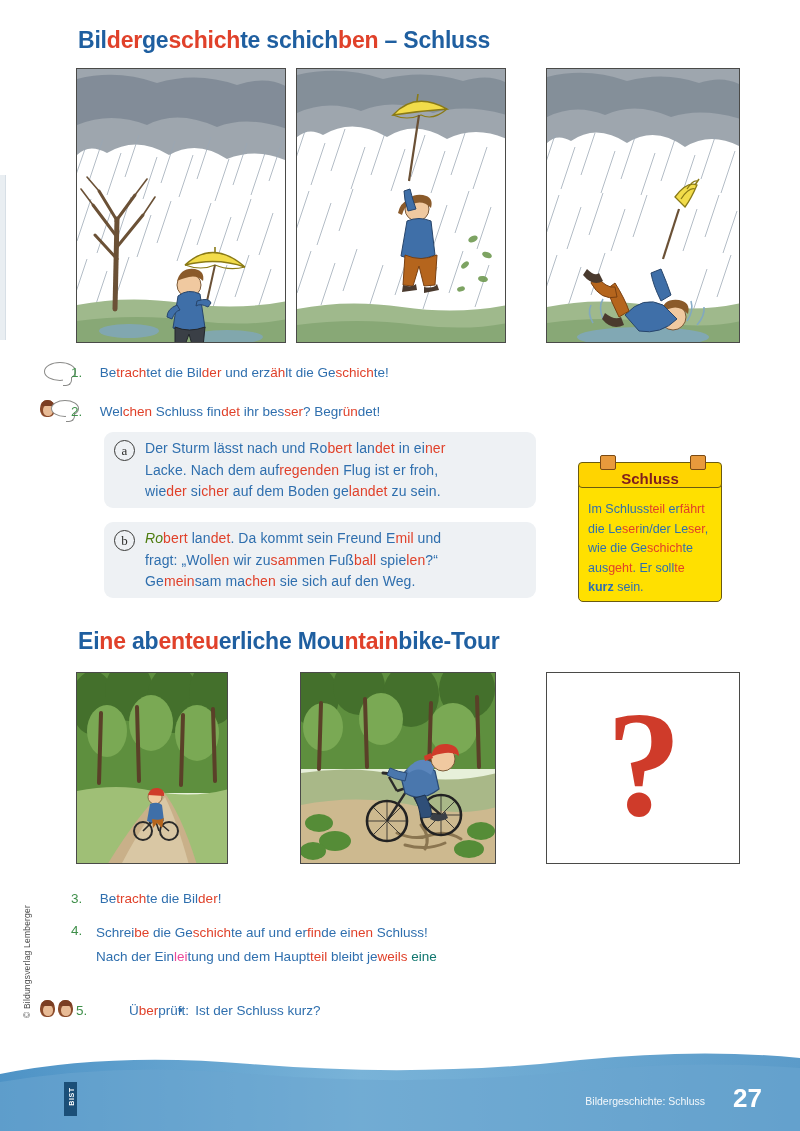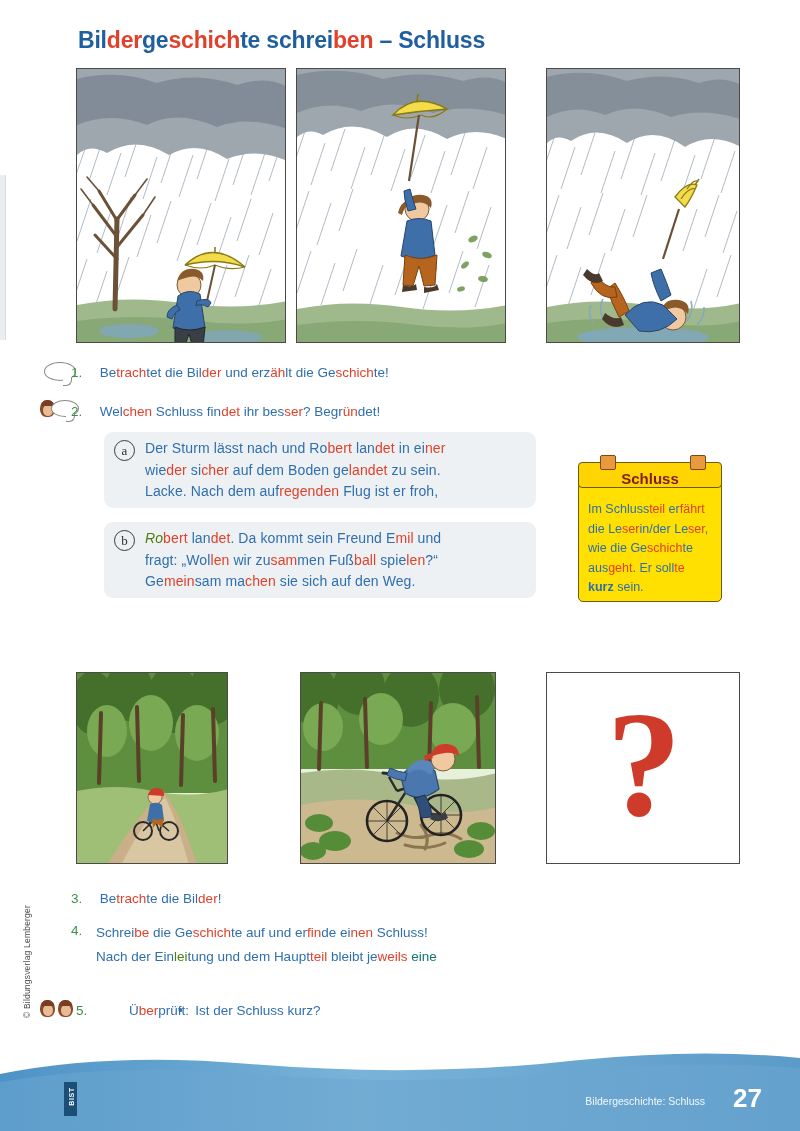--- a/index.html
+++ b/index.html
@@ -146,21 +146,21 @@
 </style>
 </head>
 <body>
 
 <div class="page">
 
   <div class="spine-notch"></div>
   <div class="copyright-vert">© Bildungsverlag Lemberger</div>
 
   <div class="heading h1">
-    <span><span style="color: rgb(31, 95, 160);">Bil</span><span style="color: rgb(224, 65, 42);">der</span><span style="color: rgb(31, 95, 160);">ge</span><span style="color: rgb(224, 65, 42);">schich</span><span style="color: rgb(31, 95, 160);">te schrei</span><span style="color: rgb(224, 65, 42);">ben</span><span style="color: rgb(31, 95, 160);"> – Schluss</span></span>
+    <span><span style="color: rgb(31, 95, 160);">Bil</span><span style="color: rgb(224, 65, 42);">der</span><span style="color: rgb(31, 95, 160);">ge</span><span style="color: rgb(224, 65, 42);">schich</span><span style="color: rgb(31, 95, 160);">te schich</span><span style="color: rgb(224, 65, 42);">ben</span><span style="color: rgb(31, 95, 160);"> – Schluss</span></span>
   </div>
 
   <div class="frame" style="left:76px; top:68px; width:210px; height:275px;">
     <svg viewBox="0 0 210 275" width="210" height="275" preserveAspectRatio="none">
       <rect x="0" y="0" width="210" height="275" fill="#ffffff"></rect>
       <path d="M0,0 H210 V92 Q180,78 150,90 Q120,70 92,86 Q60,66 30,84 Q12,74 0,86 Z" fill="#8d96a0" opacity="0.85"></path>
       <path d="M0,10 Q40,0 80,14 Q120,2 160,16 Q190,6 210,18 V60 Q170,46 140,58 Q100,40 70,56 Q34,42 0,56 Z" fill="#6f7c89" opacity="0.6"></path>
       <g stroke="#9aa7b4" stroke-width="1" opacity="0.75">
         <g>
           <line x1="8" y1="80" x2="-6" y2="120"></line>
@@ -358,22 +358,22 @@
     <span class="num">2.</span>
     <span style="display:inline-block;width:10px"></span>
     <span><span style="color: rgb(47, 111, 174);">Wel</span><span style="color: rgb(224, 65, 42);">chen</span><span style="color: rgb(47, 111, 174);"> Schluss fin</span><span style="color: rgb(224, 65, 42);">det</span><span style="color: rgb(47, 111, 174);"> ihr bes</span><span style="color: rgb(224, 65, 42);">ser</span><span style="color: rgb(47, 111, 174);">? Begr</span><span style="color: rgb(224, 65, 42);">ün</span><span style="color: rgb(47, 111, 174);">det!</span></span>
   </div>
 
   <div class="optbox" style="left:104px; top:432px; width:432px; height:76px;">
   </div>
   <div class="optmark" style="left:114px; top:440px;">a</div>
   <div class="opttext" style="left:145px; top:438px; width:385px;">
     <div><span style="color: rgb(47, 111, 174);">Der Sturm lässt nach und Ro</span><span style="color: rgb(224, 65, 42);">bert</span><span style="color: rgb(47, 111, 174);"> lan</span><span style="color: rgb(224, 65, 42);">det</span><span style="color: rgb(47, 111, 174);"> in ei</span><span style="color: rgb(224, 65, 42);">ner</span></div>
+    <div><span style="color: rgb(47, 111, 174);">Lacke. Nach dem auf</span><span style="color: rgb(224, 65, 42);">regenden</span><span style="color: rgb(47, 111, 174);"> Flug ist er froh,</span></div>
     <div><span style="color: rgb(47, 111, 174);">wie</span><span style="color: rgb(224, 65, 42);">der</span><span style="color: rgb(47, 111, 174);"> si</span><span style="color: rgb(224, 65, 42);">cher</span><span style="color: rgb(47, 111, 174);"> auf dem Boden ge</span><span style="color: rgb(224, 65, 42);">landet</span><span style="color: rgb(47, 111, 174);"> zu sein.</span></div>
-    <div><span style="color: rgb(47, 111, 174);">Lacke. Nach dem auf</span><span style="color: rgb(224, 65, 42);">regenden</span><span style="color: rgb(47, 111, 174);"> Flug ist er froh,</span></div>
   </div>
 
   <div class="optbox" style="left:104px; top:522px; width:432px; height:76px;">
   </div>
   <div class="optmark" style="left:114px; top:530px;">b</div>
   <div class="opttext" style="left:145px; top:528px; width:385px;">
     <div><span style="color: #4d7c0f; font-style: italic;">Ro</span><span style="color: rgb(224, 65, 42);">bert</span><span style="color: rgb(47, 111, 174);"> lan</span><span style="color: rgb(224, 65, 42);">det</span><span style="color: rgb(47, 111, 174);">. Da kommt sein Freund E</span><span style="color: rgb(224, 65, 42);">mil</span><span style="color: rgb(47, 111, 174);"> und</span></div>
     <div><span style="color: rgb(47, 111, 174);">fragt: „Wol</span><span style="color: rgb(224, 65, 42);">len</span><span style="color: rgb(47, 111, 174);"> wir zu</span><span style="color: rgb(224, 65, 42);">sam</span><span style="color: rgb(47, 111, 174);">men Fuß</span><span style="color: rgb(224, 65, 42);">ball</span><span style="color: rgb(47, 111, 174);"> spie</span><span style="color: rgb(224, 65, 42);">len</span><span style="color: rgb(47, 111, 174);">?“</span></div>
     <div><span style="color: rgb(47, 111, 174);">Ge</span><span style="color: rgb(224, 65, 42);">mein</span><span style="color: rgb(47, 111, 174);">sam ma</span><span style="color: rgb(224, 65, 42);">chen</span><span style="color: rgb(47, 111, 174);"> sie sich auf den Weg.</span></div>
   </div>
@@ -384,20 +384,23 @@
   <div class="note-tape" style="left:690px; top:455px;"></div>
   <div class="note-title">Schluss</div>
   <div class="note-body">
     <div><span style="color: rgb(47, 111, 174);">Im Schluss</span><span style="color: rgb(224, 65, 42);">teil</span><span style="color: rgb(47, 111, 174);"> er</span><span style="color: rgb(224, 65, 42);">fährt</span></div>
     <div><span style="color: rgb(47, 111, 174);">die Le</span><span style="color: rgb(224, 65, 42);">ser</span><span style="color: rgb(47, 111, 174);">in/der Le</span><span style="color: rgb(224, 65, 42);">ser</span><span style="color: rgb(47, 111, 174);">,</span></div>
     <div><span style="color: rgb(47, 111, 174);">wie die Ge</span><span style="color: rgb(224, 65, 42);">schich</span><span style="color: rgb(47, 111, 174);">te</span></div>
     <div><span style="color: rgb(47, 111, 174);">aus</span><span style="color: rgb(224, 65, 42);">geht</span><span style="color: rgb(47, 111, 174);">. Er soll</span><span style="color: rgb(224, 65, 42);">te</span></div>
     <div><span style="color: rgb(47, 111, 174); font-weight: bold;">kurz</span><span style="color: rgb(47, 111, 174);"> sein.</span></div>
   </div>
 
+  <div class="heading h2">
+    <span><span style="color: rgb(31, 95, 160);">Ei</span><span style="color: rgb(224, 65, 42);">ne</span><span style="color: rgb(31, 95, 160);"> ab</span><span style="color: rgb(224, 65, 42);">enteu</span><span style="color: rgb(31, 95, 160);">erliche Mou</span><span style="color: rgb(224, 65, 42);">ntain</span><span style="color: rgb(31, 95, 160);">bike-Tour</span></span>
+  </div>
 
   <div class="frame" style="left:76px; top:672px; width:152px; height:192px;">
     <svg viewBox="0 0 152 192" width="152" height="192" preserveAspectRatio="none">
       <rect width="152" height="192" fill="#e7f0da"></rect>
       <rect x="0" y="0" width="152" height="120" fill="#5e8f3e"></rect>
       <g fill="#44702c">
         <ellipse cx="16" cy="30" rx="22" ry="32"></ellipse>
           <ellipse cx="52" cy="18" rx="24" ry="30"></ellipse>
         <ellipse cx="96" cy="26" rx="26" ry="34"></ellipse>
           <ellipse cx="136" cy="20" rx="24" ry="32"></ellipse>
@@ -499,21 +502,21 @@
     <span class="num">3.</span>
     <span style="display:inline-block;width:10px"></span>
     <span><span style="color: rgb(47, 111, 174);">Be</span><span style="color: rgb(224, 65, 42);">trach</span><span style="color: rgb(47, 111, 174);">te die Bil</span><span style="color: rgb(224, 65, 42);">der</span><span style="color: rgb(47, 111, 174);">!</span></span>
   </div>
 
   <div class="instr" style="left:71px; top:921px;">
     <span class="num">4.</span>
   </div>
   <div class="instr" style="left:96px; top:921px; line-height:24px;">
     <div><span style="color: rgb(47, 111, 174);">Schrei</span><span style="color: rgb(224, 65, 42);">be</span><span style="color: rgb(47, 111, 174);"> die Ge</span><span style="color: rgb(224, 65, 42);">schich</span><span style="color: rgb(47, 111, 174);">te auf und er</span><span style="color: rgb(224, 65, 42);">fin</span><span style="color: rgb(47, 111, 174);">de ei</span><span style="color: rgb(224, 65, 42);">nen</span><span style="color: rgb(47, 111, 174);"> Schluss!</span></div>
-    <div><span style="color: rgb(47, 111, 174);">Nach der Ein</span><span style="color: #4d7c0f;">lei</span><span style="color: rgb(47, 111, 174);">tung und dem Haupt</span><span style="color: rgb(224, 65, 42);">teil</span><span style="color: rgb(47, 111, 174);"> bleibt je</span><span style="color: rgb(224, 65, 42);">weils</span><span style="color: #0f766e;"> eine</span></div>
+    <div><span style="color: rgb(47, 111, 174);">Nach der Ein</span><span style="color: #ec4899;">lei</span><span style="color: rgb(47, 111, 174);">tung und dem Haupt</span><span style="color: rgb(224, 65, 42);">teil</span><span style="color: rgb(47, 111, 174);"> bleibt je</span><span style="color: rgb(224, 65, 42);">weils</span><span style="color: #0f766e;"> eine</span></div>
   </div>
 
   <div class="head-icon" style="left:40px; top:1000px;"></div>
   <div class="head-icon" style="left:58px; top:1000px;"></div>
   <div class="instr" style="left:76px; top:1001px;">
     <span class="num">5.</span>
   </div>
   <div class="instr" style="left:96px; top:1001px;margin-left:33px;"><span style="color: rgb(47, 111, 174);">Ü</span><span style="color: rgb(224, 65, 42);">ber</span><span style="color: rgb(47, 111, 174);">prüft:</span></div>
   <div class="instr" style="left:178px; top:1001px;">
     <span>•</span>

